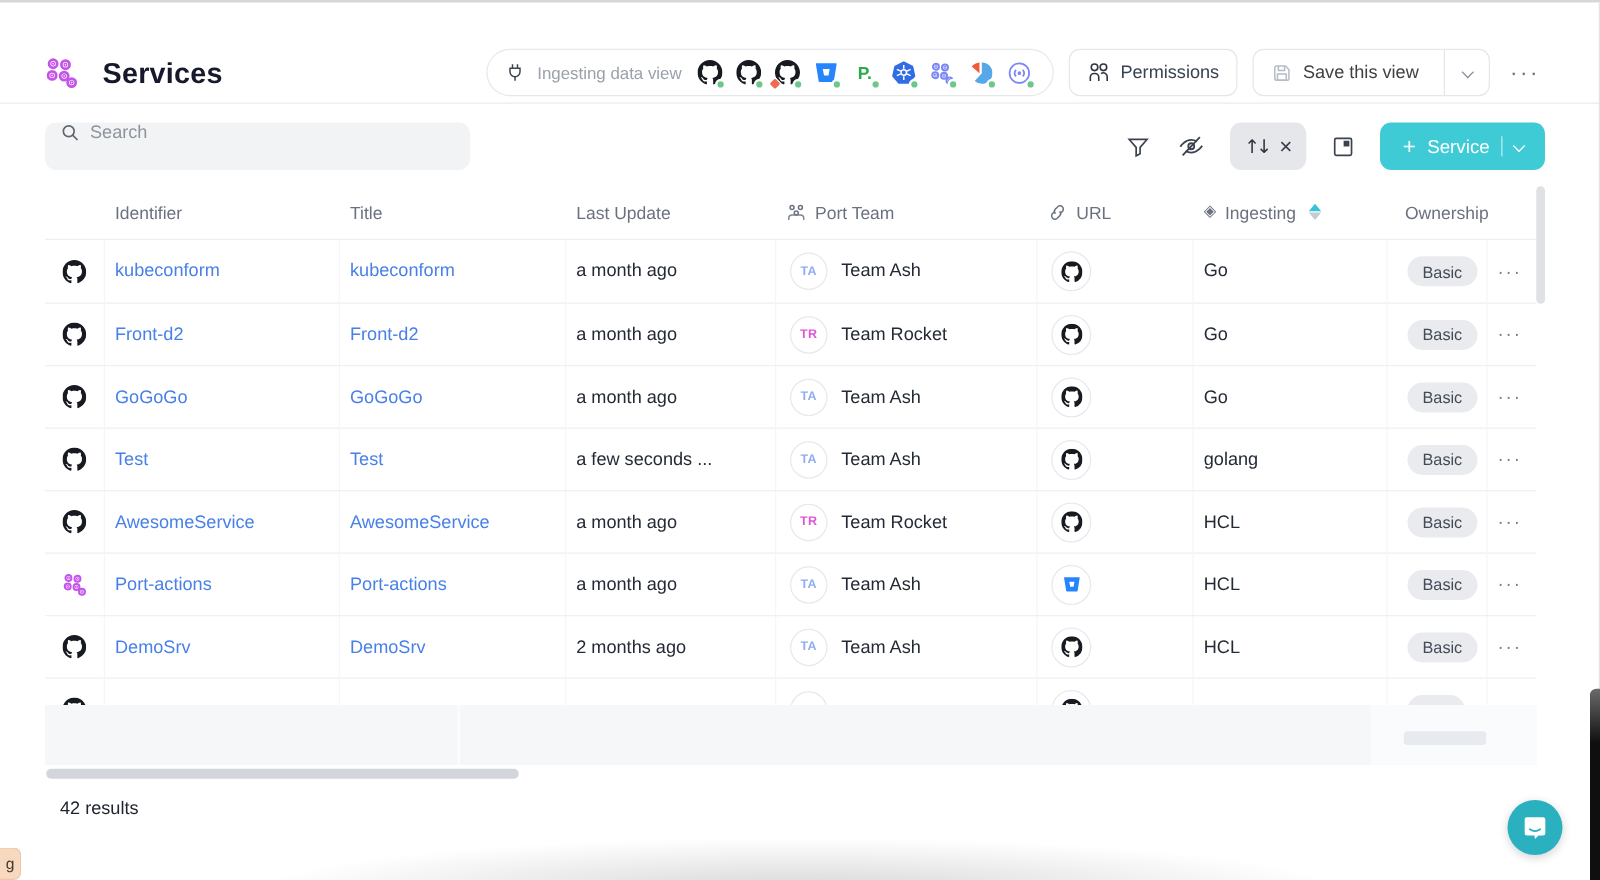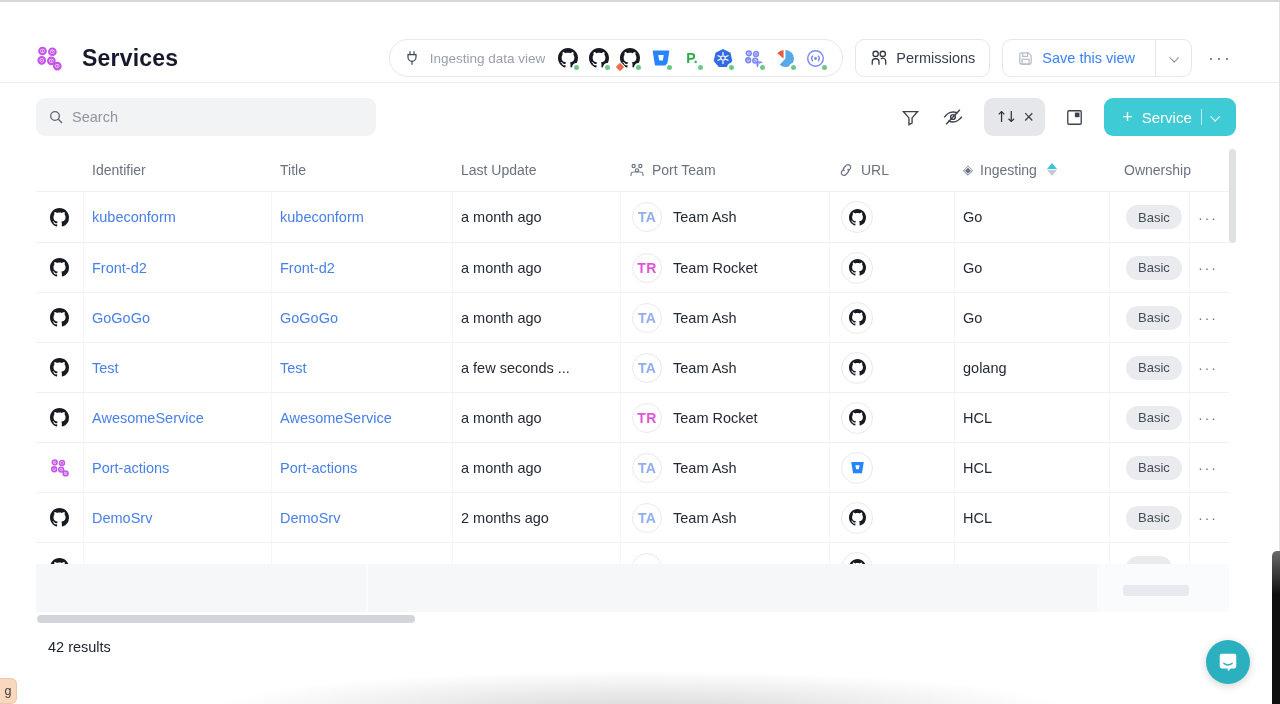--- a/index.html
+++ b/index.html
@@ -14,31 +14,31 @@
   .hdr-right { display:flex; align-items:center; gap:12px; }
 
   .ingest-pill { height:38px; border:1px solid #e7e8ec; border-radius:19px; display:flex; align-items:center; gap:10px; padding:0 16px 0 14px; background:#fff; }
   .ingest-label { color:#9aa1ab; font-size:13.5px; white-space:nowrap; margin-right:2px; }
   .integ-row { display:flex; align-items:center; gap:10px; }
   .integ { position:relative; width:21px; height:21px; display:flex; align-items:center; justify-content:center; }
   .integ .dot { position:absolute; right:-3px; bottom:-3px; width:9px; height:9px; border-radius:50%; background:#6cc88a; border:2px solid #fff; }
   .pd-glyph { color:#2bab48; font-weight:700; font-size:14px; letter-spacing:0; }
 
   .btn { height:38px; border:1px solid #e5e7ea; border-radius:9px; background:#fff; display:flex; align-items:center; gap:8px; padding:0 14px; font-size:14.5px; color:#374151; cursor:pointer; }
-  .btn-save { padding:0; color:#3b82f6;align-items:center; }
+  .btn-save { padding:0; color:#404040;align-items:center; }
   .btn-save .save-main { display:flex; align-items:center; gap:8px; padding:0 12px 0 14px; height:100%; }
   .btn-save .save-caret { width:36px; height:100%; border-left:1px solid #e5e7ea; display:flex; align-items:center; justify-content:center; }
   .more-btn { border:none; background:none; color:#6b7280; font-size:18px; letter-spacing:2px; padding:0 4px; cursor:pointer; }
   .hdr-divider { position:absolute; left:0; top:80px; width:1280px; height:1px; background:#ececef; }
 
   .chev { width:7px; height:7px; border-right:1.6px solid #8a919c; border-bottom:1.6px solid #8a919c; transform:rotate(45deg) translateY(-1px); display:inline-block; }
 
   
   .toolbar { position:absolute; left:36px; top:96px; right:44px; height:38px; display:flex; align-items:center; justify-content:space-between; }
-  .search-box { width:340px; height:38px; background:#f2f3f5; border-radius:9px; display:flex; align-items:center; gap:8px; padding:0 12px; }
+  .search-box { width:340px; height:38px; background:#f2f3f5; border-radius:9px; display:flex; align-items:flex-start; gap:8px; padding:0 12px; }
   .search-box input { border:none; background:transparent; outline:none; font-size:14.5px; color:#374151; width:100%; font-family:"Liberation Sans",sans-serif; }
   .search-box input::placeholder { color:#8d949e; }
   .tool-group { display:flex; align-items:center; gap:18px; }
   .tool-icon { background:none; border:none; cursor:pointer; display:flex; align-items:center; justify-content:center; padding:2px; }
   .sort-pill { height:38px; background:#e6e7ea; border-radius:9px; display:flex; align-items:center; gap:9px; padding:0 11px; cursor:pointer; }
   .sort-arrows { font-size:15px; color:#2f3540; font-family:"DejaVu Sans",sans-serif; letter-spacing:-3px; }
   .sort-x { font-size:18px; color:#3a404b; line-height:1; }
   .service-btn { height:38px; min-width:132px; background:#3fcbd6; border:none; border-radius:9px; color:#fff; font-size:15px; display:flex; align-items:center; justify-content:center; gap:9px; padding:0 14px; cursor:pointer; }
   .service-btn .plus { font-size:18px; font-weight:400; opacity:.95; }
   .service-btn .vdiv { width:1px; height:16px; background:rgba(255,255,255,.65); }
@@ -53,21 +53,21 @@
   .diamond { font-family:"DejaVu Sans",sans-serif; font-size:13px; color:#6a7280; }
   .sort-col { display:flex; flex-direction:column; gap:1px; margin-left:3px; }
   .tri-up { width:0; height:0; border-left:5px solid transparent; border-right:5px solid transparent; border-bottom:6px solid #38c4d8; }
   .tri-dn { width:0; height:0; border-left:5px solid transparent; border-right:5px solid transparent; border-top:6px solid #c6cad1; }
 
   .trow { height:50px; font-size:14.5px; color:#242a35; }
   .trow + .trow { border-top:1px solid #eef0f2; }
   .cell { padding-left:8px; display:flex; align-items:center; overflow:hidden; white-space:nowrap; }
   .c-entity { justify-content:center; padding-left:0; }
   a.idlink { color:#4880e8; text-decoration:none; cursor:pointer; }
-  .avatar { width:30px; height:30px; border-radius:50%; border:1px solid #e7e9ee; background:#fff; display:flex; align-items:center; justify-content:center; font-size:14px; font-weight:700; letter-spacing:.3px; margin-left:3px; margin-right:11px; flex:none; }
+  .avatar { width:30px; height:30px; border-radius:50%; border:1px solid #e7e9ee; background:#fff; display:flex; align-items:center; justify-content:center; font-size:10px; font-weight:700; letter-spacing:.3px; margin-left:3px; margin-right:11px; flex:none; }
   .url-circle { width:32px; height:32px; border-radius:50%; border:1px solid #e7e9ee; background:#fff; display:flex; align-items:center; justify-content:center; margin-left:3px; cursor:pointer; flex:none; }
   .pill { height:24px; background:#e9ebee; border-radius:12px; padding:0 12px; display:flex; align-items:center; font-size:13px; color:#434b57; margin-left:16px; }
   .row-menu { color:#767d87; font-size:15px; letter-spacing:1.5px; cursor:pointer; background:none; border:none; margin-left:8px; }
 
   
   .trow .cell:nth-child(-n+8) { border-right:1px solid #f5f6f8; height:100%; }
 
   
   .vscroll { position:absolute; right:44px; top:147px; width:7px; height:94px; background:#dfe1e5; border-radius:4px; cursor:pointer; }
   .foot-overlay { position:absolute; left:36px; top:562px; width:1193px; height:48px; background:#f6f7f9; z-index:4; }

